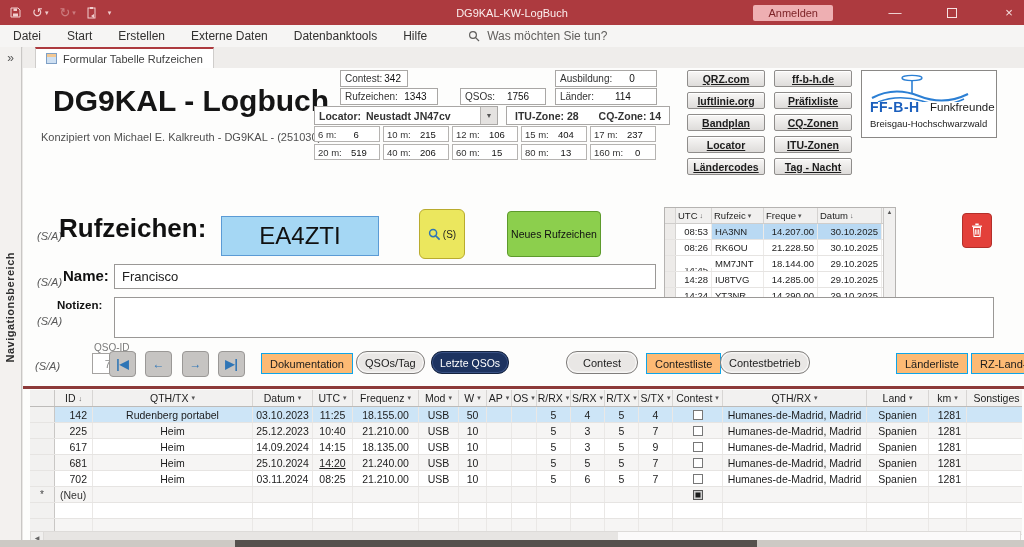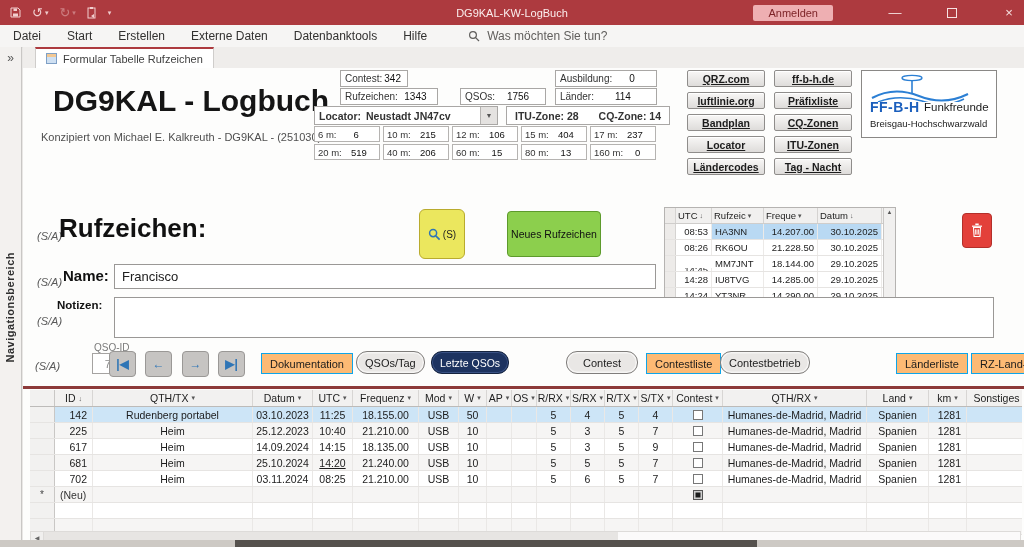--- a/index.html
+++ b/index.html
@@ -53,21 +53,21 @@
         font-size:9.5px;color:#333;padding:0 3px;}
   .band .bv{flex:1;text-align:center;color:#111;}
   .linkcol{position:absolute;display:flex;flex-direction:column;gap:5px;}
   #links1{left:664px;top:2px;} #links2{left:751px;top:2px;}
   .lbtn{width:78px;height:17px;box-sizing:border-box;border:1px solid #8f8d8b;border-radius:2px;
         background:linear-gradient(#f8f7f6,#dedcda);box-shadow:inset 0 1px 0 #fff;
         display:flex;align-items:center;justify-content:center;font-size:10.5px;font-weight:bold;
         color:#1c1c1c;text-decoration:underline;white-space:nowrap;overflow:hidden;}
   #logo{position:absolute;left:838px;top:2px;width:134px;height:66px;border:1px solid #8a8886;background:#fff;}
   #logo .l1{position:absolute;left:8px;top:28px;font-size:14px;font-weight:bold;color:#1b5fbd;letter-spacing:.5px;}
-  #logo .l2{position:absolute;left:62px;top:30px;font-size:11.5px;color:#1c1c1c;}
+  #logo .l2{position:absolute;left:68px;top:30px;font-size:11.5px;color:#1c1c1c;}
   #logo .l3{position:absolute;left:8px;top:47px;font-size:9.5px;color:#1c1c1c;}
   
   .sa{position:absolute;font-size:11px;color:#5a5a5a;font-style:italic;}
   #sa-ruf{left:14px;top:162px;} #sa-name{left:14px;top:208px;} #sa-notes{left:14px;top:247px;} #sa-qso{left:12px;top:292px;}
   #lbl-ruf{position:absolute;left:36px;top:145px;font-size:26px;font-weight:bold;color:#111;}
   #in-ruf{position:absolute;left:198px;top:148px;width:156px;height:38px;background:#a5d7f4;border:1px solid #5b9bd5;
           display:flex;align-items:center;justify-content:center;font-size:24px;color:#101010;}
   #btn-search{position:absolute;left:396px;top:141px;width:44px;height:48px;background:#ebe75e;border:1px solid #b9ab2e;
               border-radius:6px;display:flex;align-items:center;justify-content:center;gap:2px;font-size:10px;color:#222;}
   #btn-new{position:absolute;left:484px;top:143px;width:92px;height:44px;background:#8ccf4d;border:1px solid #5d9a2c;
@@ -302,20 +302,21 @@
         <path d="M8 26 Q 30 14 55 24 T 104 22" fill="none" stroke="#2b7fd4" stroke-width="2"></path>
         <path d="M14 30 Q 34 22 58 29 T 100 27" fill="none" stroke="#2b7fd4" stroke-width="1.4"></path>
       </svg>
       <span class="l1">FF-B-H</span>
       <span class="l2">Funkfreunde</span>
       <span class="l3">Breisgau-Hochschwarzwald</span>
     </div>
 
     <span class="sa" id="sa-ruf">(S/A)</span>
     <span id="lbl-ruf">Rufzeichen:</span>
+    <div id="in-ruf">EA4ZTI</div>
     <div id="btn-search">
       <svg width="13" height="13" viewBox="0 0 14 14">
           <circle cx="5.5" cy="5.5" r="3.8" fill="none" stroke="#2e75b6" stroke-width="1.6"></circle>
           <line x1="8.4" y1="8.4" x2="12.5" y2="12.5" stroke="#2e75b6" stroke-width="1.8"></line>
         </svg>
       <span>(S)</span>
     </div>
     <div id="btn-new">Neues Rufzeichen</div>
 
     <div id="recent">

